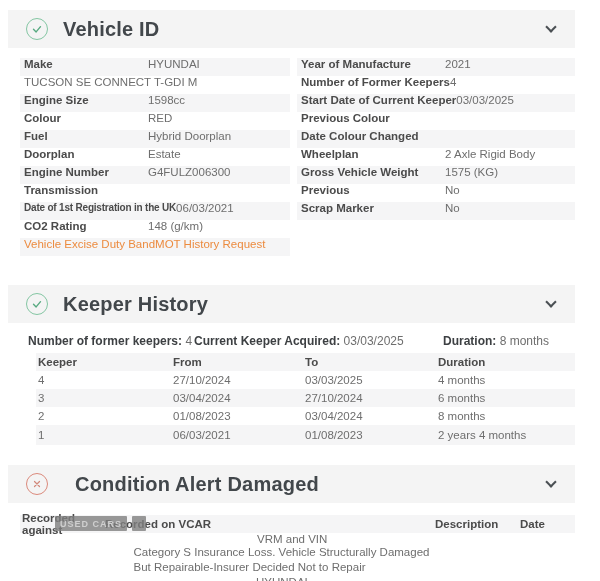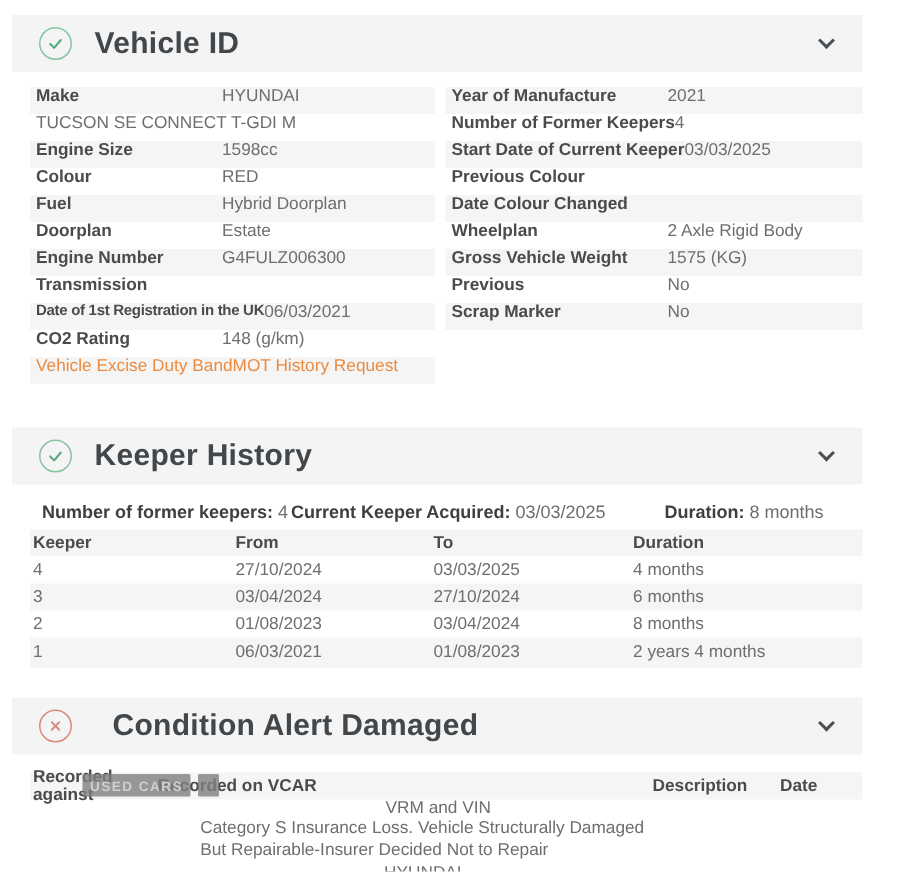--- a/index.html
+++ b/index.html
@@ -35,21 +35,21 @@
   .vlabel.link, .vvalue.link { color:#ec8b3f; font-weight:normal; }
   .vrow.links .vlabel { font-weight:normal; }
 
   
   .ksummary { display:flex; margin:9px 0 5px 20px; font-size:12px; height:16px; align-items:flex-end; }
   .ksummary .pair { color:#6e6e6e; }
   .ksummary .pair b { color:#3d4043; font-weight:bold; }
   .pair.p1 { width:166px; } .pair.p2 { width:249px; }
 
   .dtable { margin-left:12px; width:555px; font-size:11.5px; }
-  .drow { display:flex; align-items:center; height:18px; padding:0 0 0 2px; }
+  .drow { display:flex; align-items:center; height:18px; padding:0 0 0 2px;margin-left:16px; }
   .drow.head { background:#f5f5f6; font-weight:bold; color:#4b4b4b; }
   .drow .cell { color:#6e6e6e; }
   .drow.head .cell { color:#4b4b4b; }
   .kbody .drow:nth-child(even) { background:#f5f5f6; }
   .kbody .drow:last-child { height:20px; }
   .kc1 { width:135px; } .kc2 { width:132px; } .kc3 { width:133px; } .kc4 { flex:1; }
 
   
   .ctable { margin:12px 0 0 12px; width:555px; font-size:11.5px; position:relative; }
   .crow { display:flex; align-items:center; padding:0 0 0 2px; }

